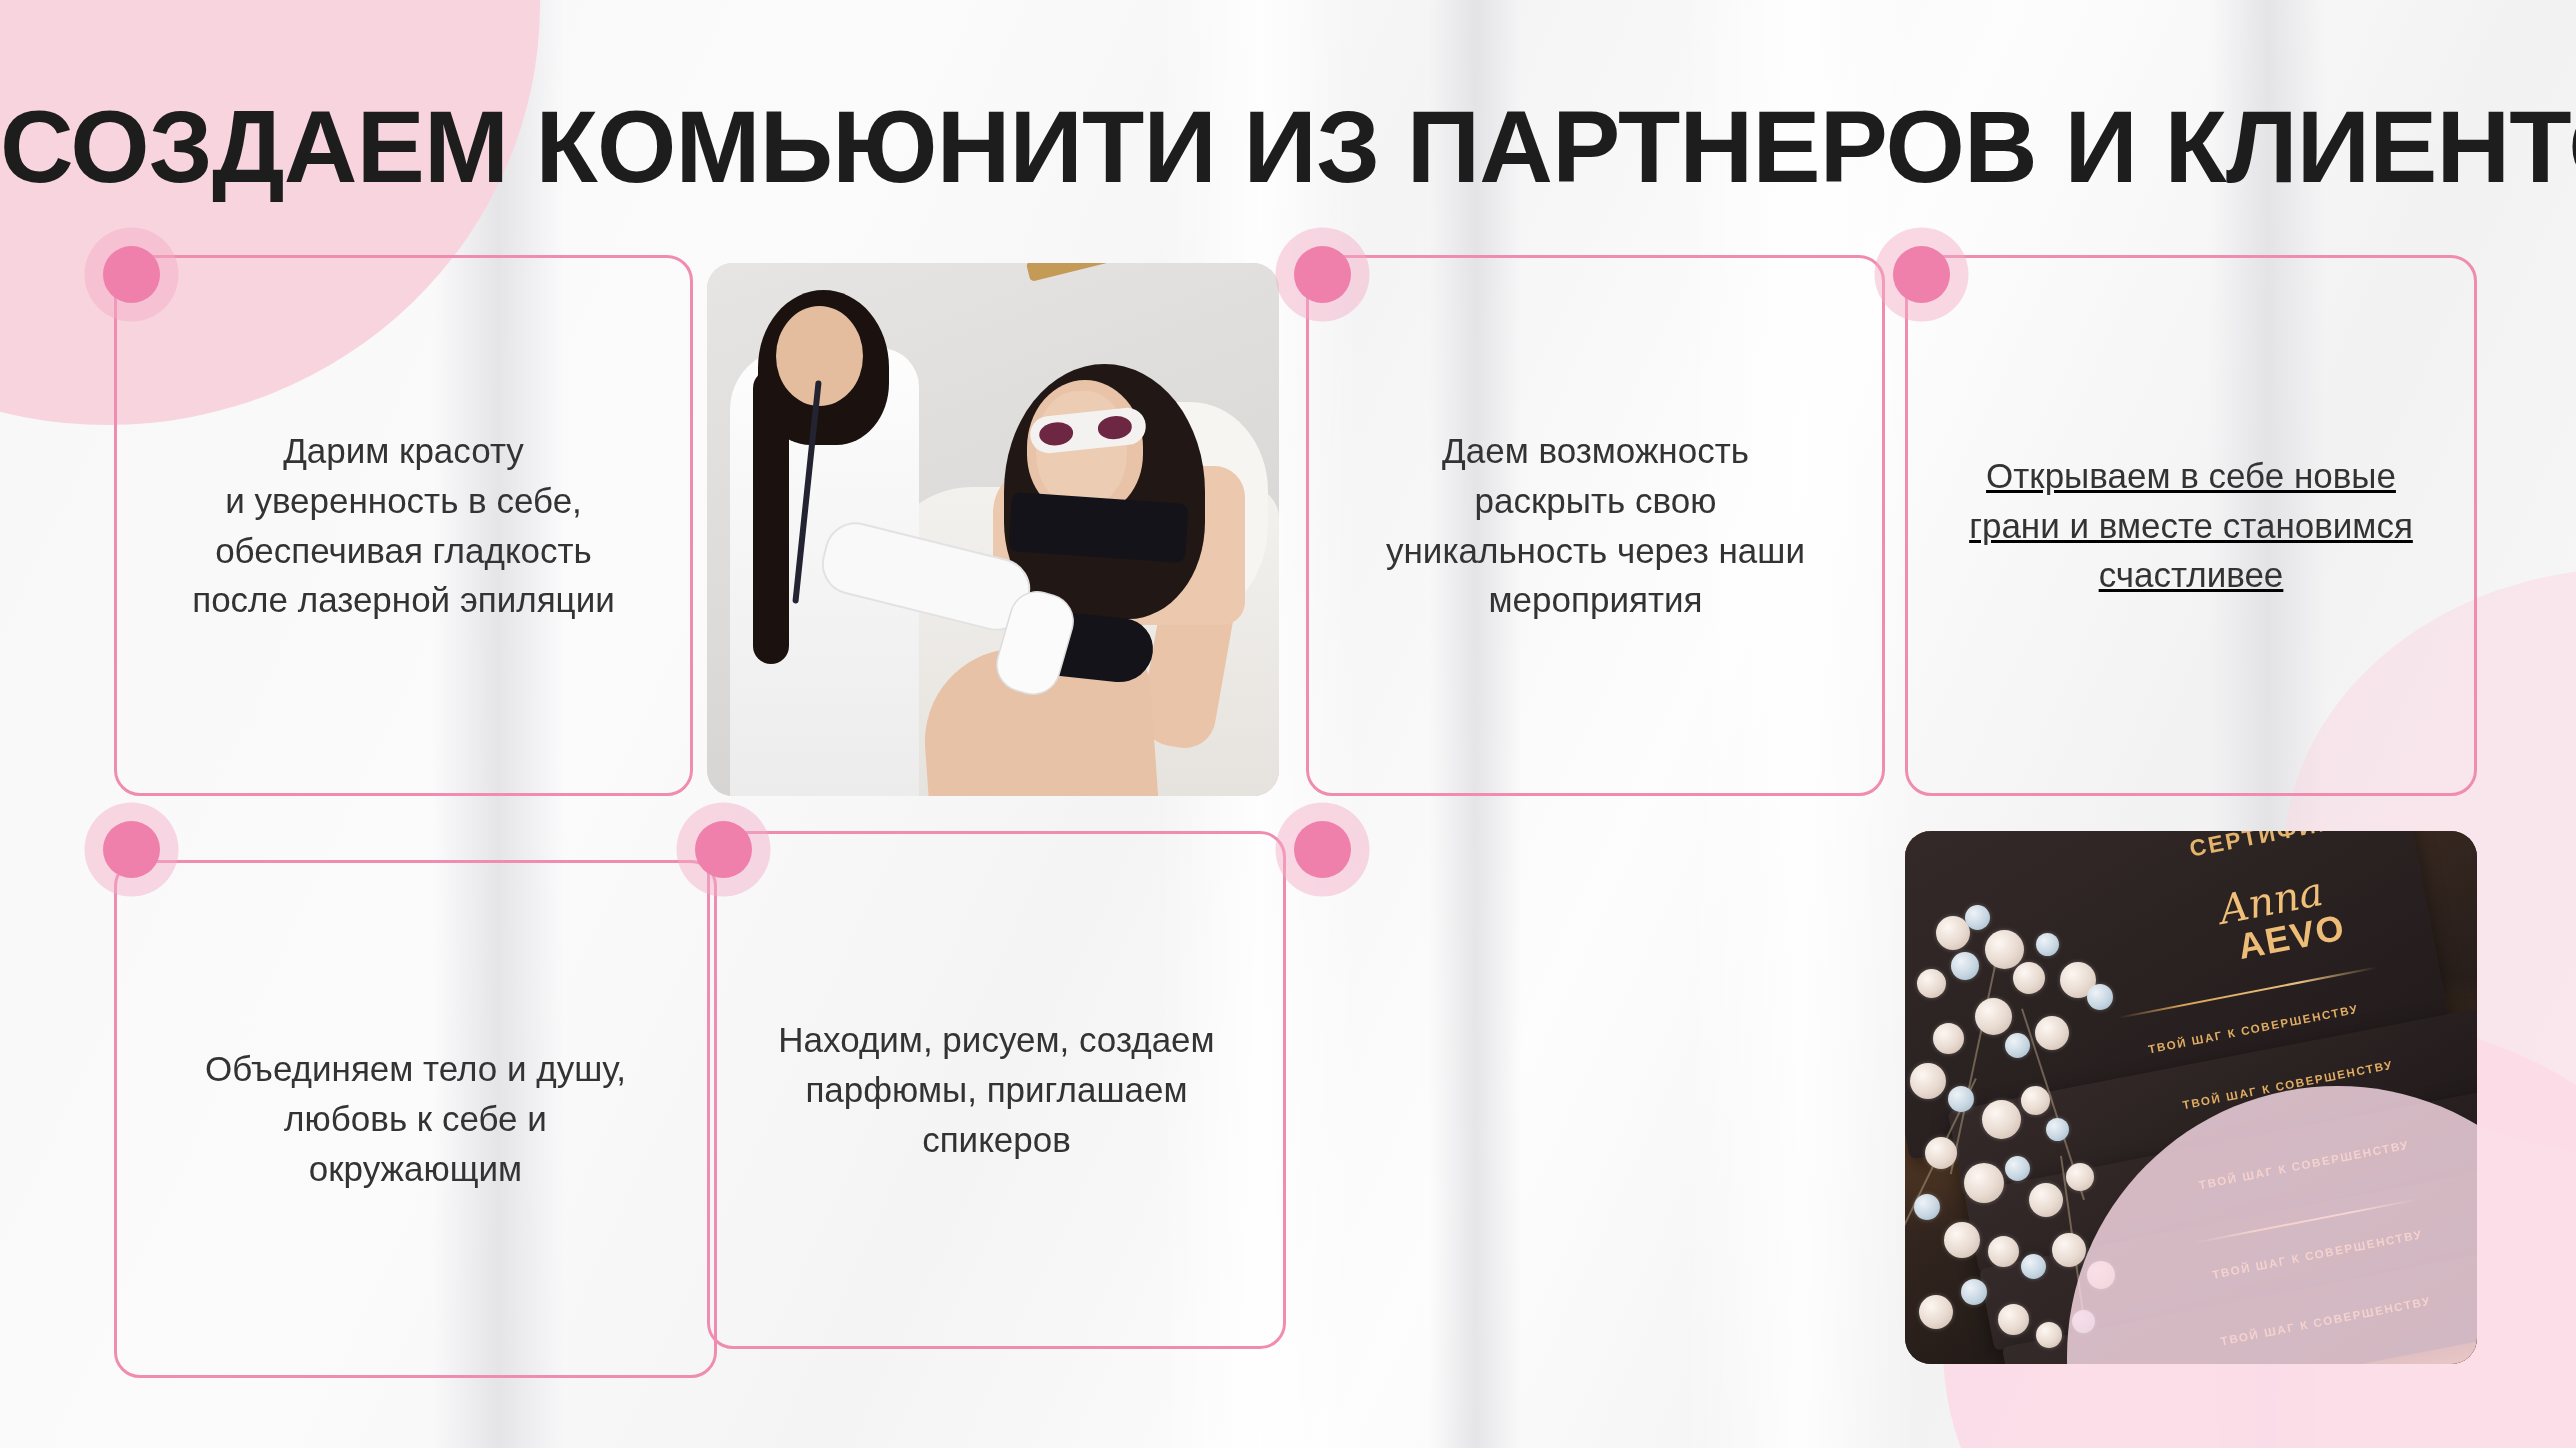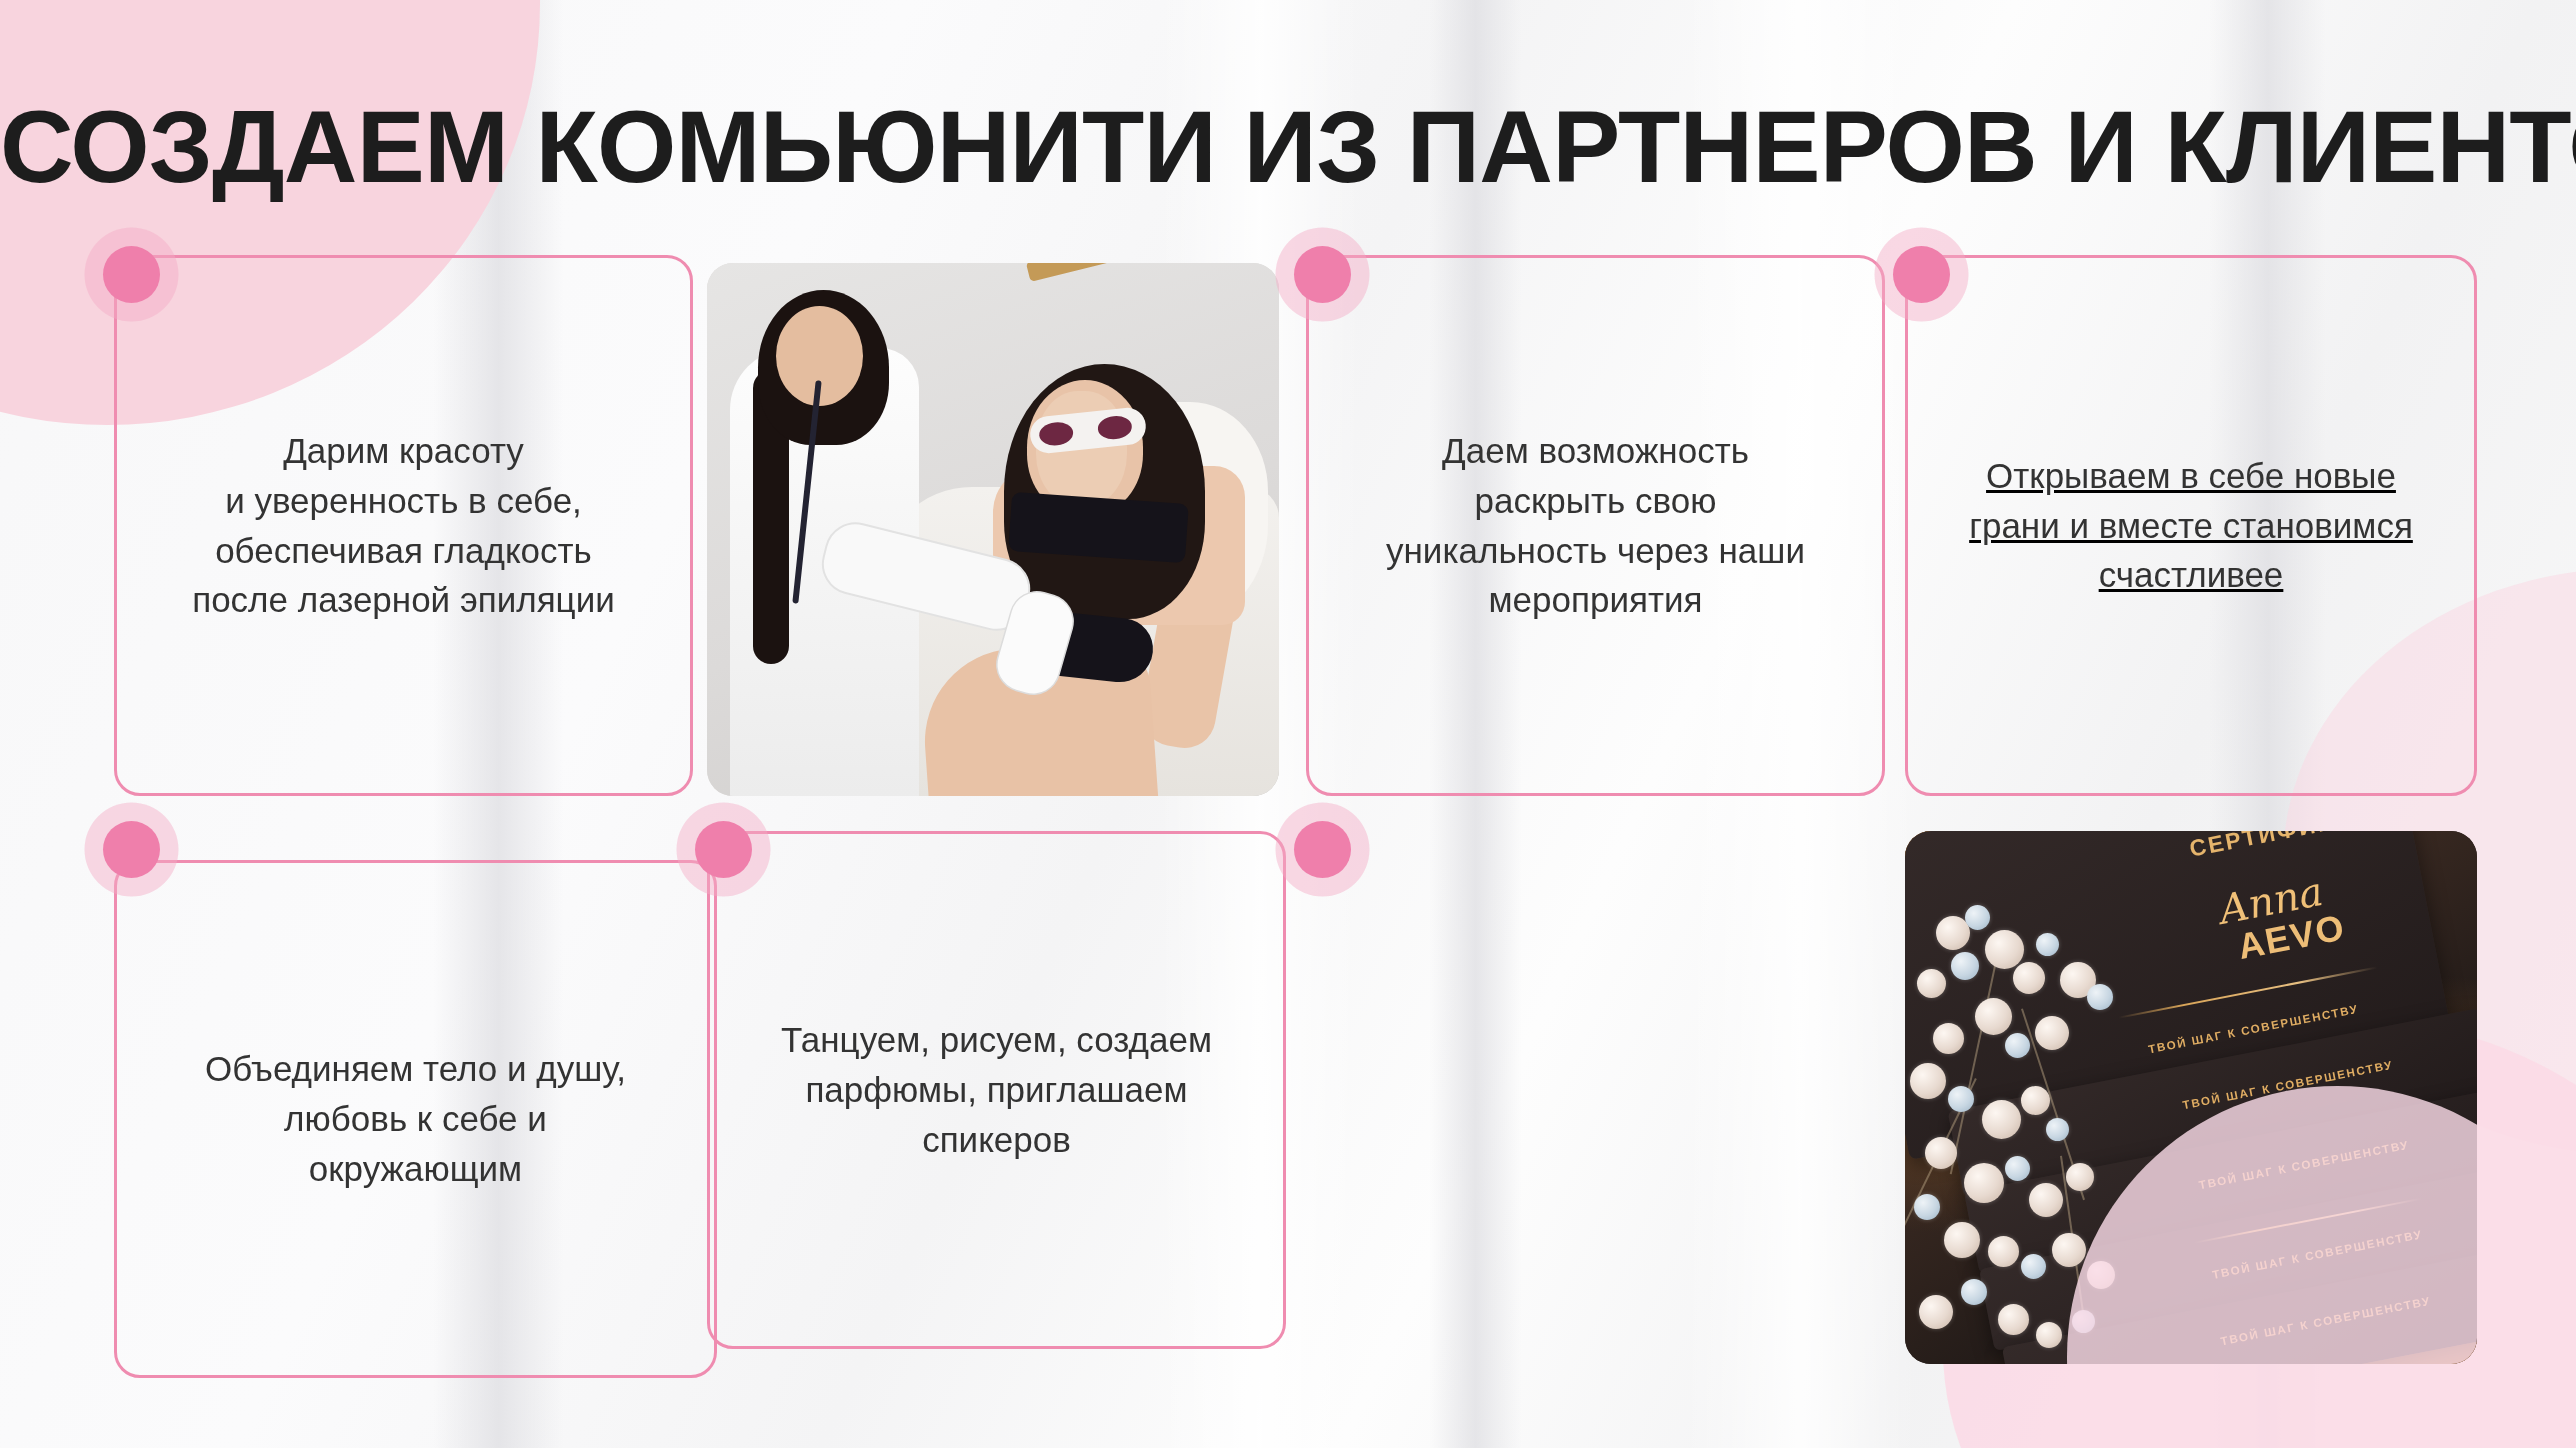--- a/index.html
+++ b/index.html
@@ -355,21 +355,21 @@
   <div class="dot" style="left:1893px;top:246px;"></div>
 
   <div class="card" style="left:114px;top:860px;width:603px;height:518px;">
     <div class="card-text">Объединяем тело и душу,
 любовь к себе и
 окружающим</div>
   </div>
   <div class="dot" style="left:103px;top:821px;"></div>
 
   <div class="card" style="left:707px;top:831px;width:579px;height:518px;">
-    <div class="card-text">Танцуем, рисуем, создаем
+    <div class="card-text">Находим, рисуем, создаем
 парфюмы, приглашаем
 спикеров</div>
   </div>
   <div class="dot" style="left:695px;top:821px;"></div>
 
   <div class="dot" style="left:1294px;top:821px;"></div>
 
   <div class="photo ph-cert" style="left:1905px;top:831px;width:572px;height:533px;">
     <div class="cert-bg"></div>
 

